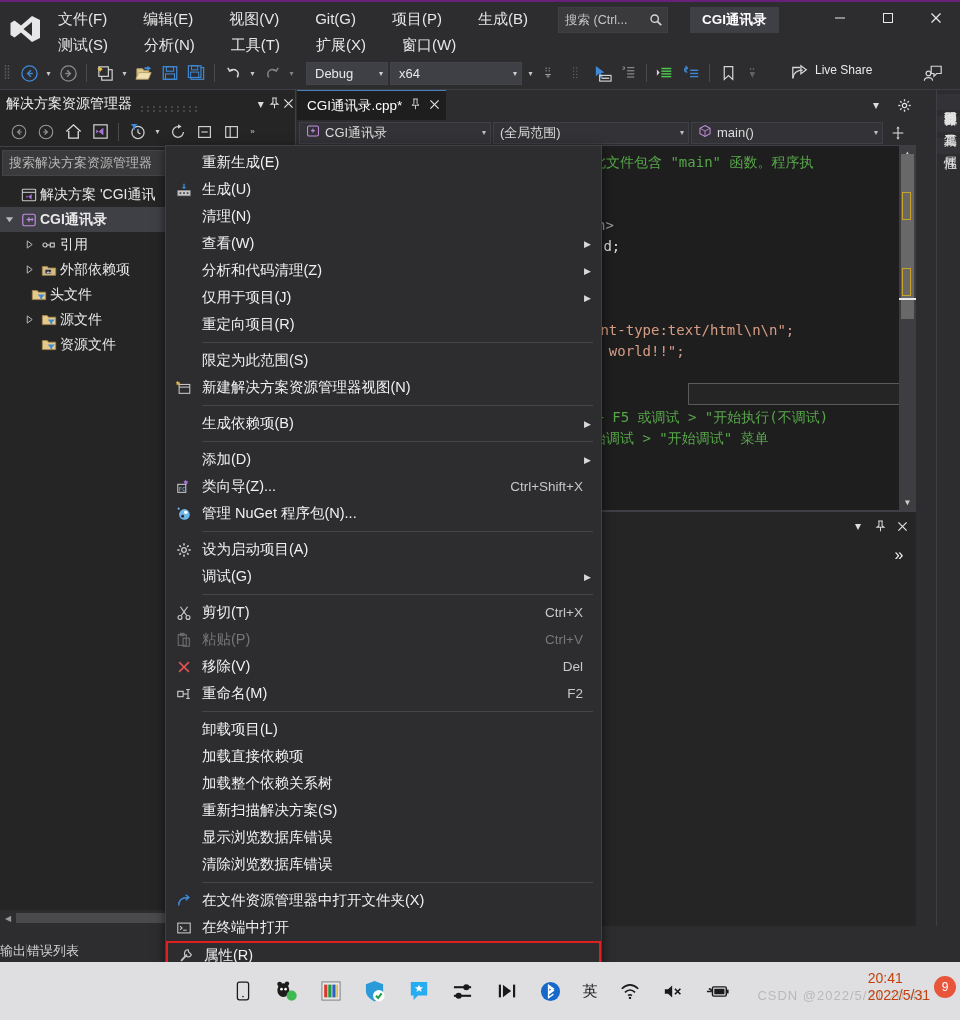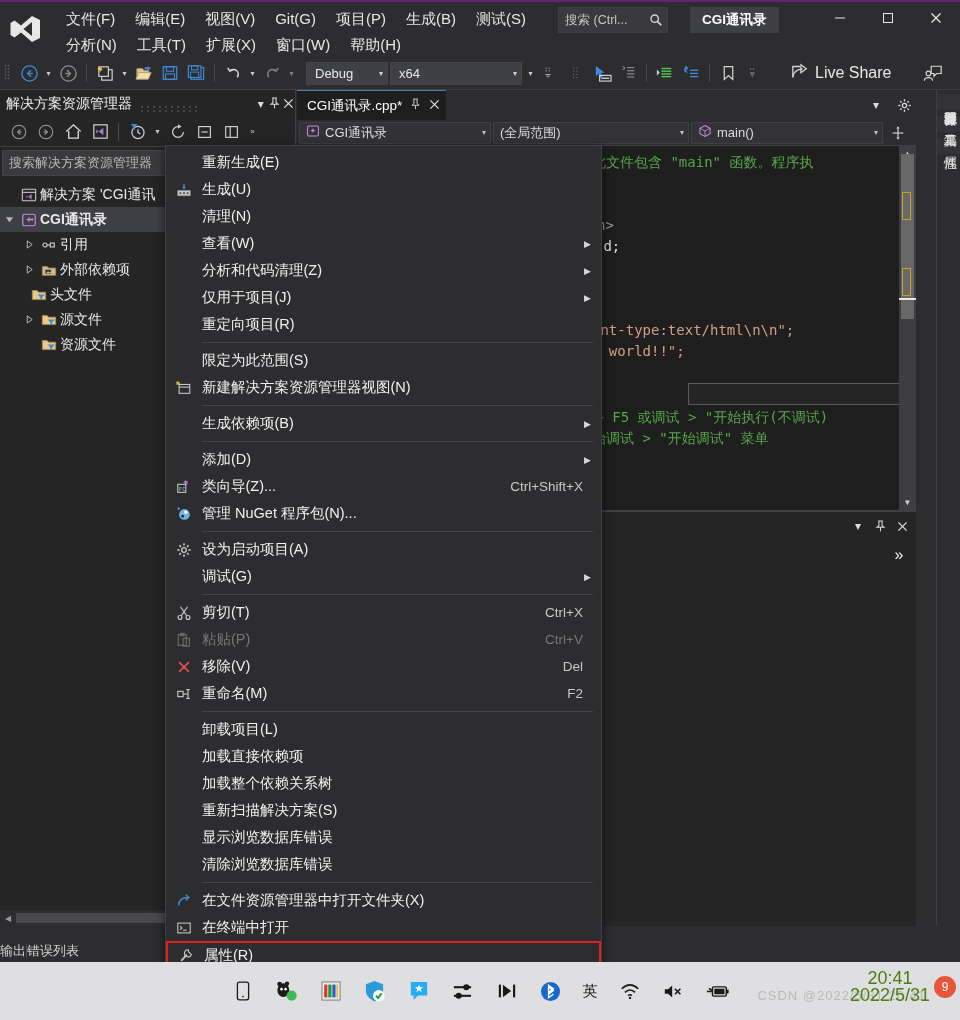--- a/index.html
+++ b/index.html
@@ -29,24 +29,24 @@
   .titlebar {
     position: relative;
     height: 55px;
     background: #2d2d30;
   }
   .vs-logo {
     position: absolute; left: 8px; top: 10px;
     width: 34px; height: 34px;
   }
   .menubar {
-    position: absolute; left: 56px; top: 4px;
+    position: absolute; left: 48px; top: 4px;
     width: 500px;
     display: flex; flex-wrap: wrap;
-    column-gap: 0px;
+    column-gap: 16px;
   }
   .menu-item {
     font-size: 15px; color: #e6e6e6;
     padding: 3px 10px;
     line-height: 20px;
     white-space: nowrap;
     cursor: default;
   }
 
   .search-box {
@@ -110,22 +110,22 @@
     background: #3f3f46;
     border: 1px solid #434348;
     display: flex; align-items: center;
     padding: 0 4px 0 8px;
     font-size: 13px; color: #e8e8e8;
     margin-right: 2px;
   }
   .combo .cb-txt { white-space: nowrap; }
   .combo .cb-arrow { margin-left: auto; padding-left: 14px; font-size: 8px; color: #d0d0d0; }
   .live-share {
-    display: flex; align-items: center; gap: 6px;
-    font-size: 16px; color: #e8e8e8;
+    display: flex; gap: 6px;
+    font-size: 12px; color: #e8e8e8;
     padding: 2px 6px;
   }
 
   
   .vs-body {
     position: relative;
     height: 874px;
   }
 
   
@@ -398,22 +398,21 @@
     gap: 20px;
   }
   .tb-icon {
     width: 24px; height: 24px;
     display: flex; align-items: center; justify-content: center;
     font-size: 16px; color: #222;
   }
   .ime-txt { font-size: 15px; color: #1b1b1b; }
   .clock {
     position: absolute; right: 30px; top: 8px;
-    text-align: center;
-    font-size: 18px; color: #4d7c0f;
+    font-size: 14px; color: #c2410c;
     line-height: 17px;
   }
   .notif-badge {
     position: absolute; right: 4px; top: 14px;
     width: 22px; height: 22px; border-radius: 50%;
     background: #e8553a; color: #fff;
     font-size: 12px;
     display: flex; align-items: center; justify-content: center;
   }
   .watermark {

